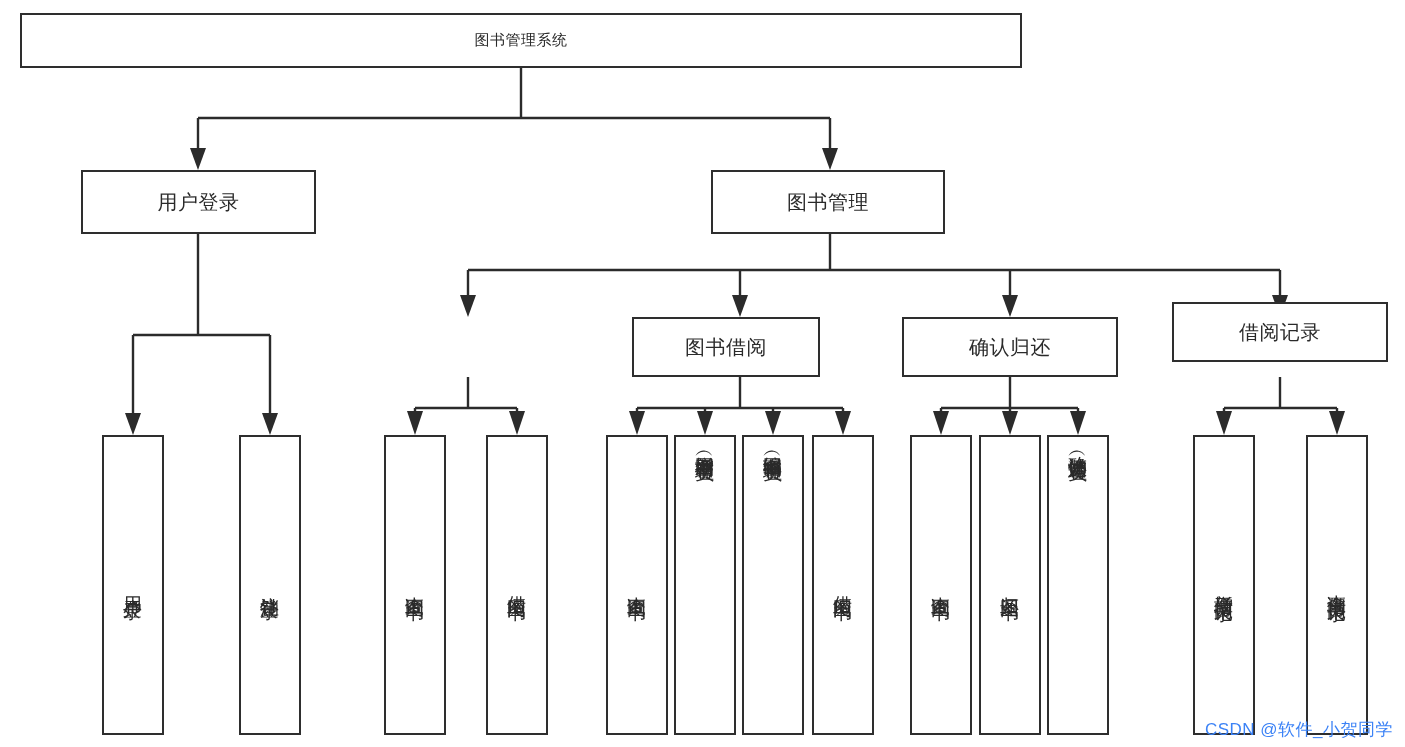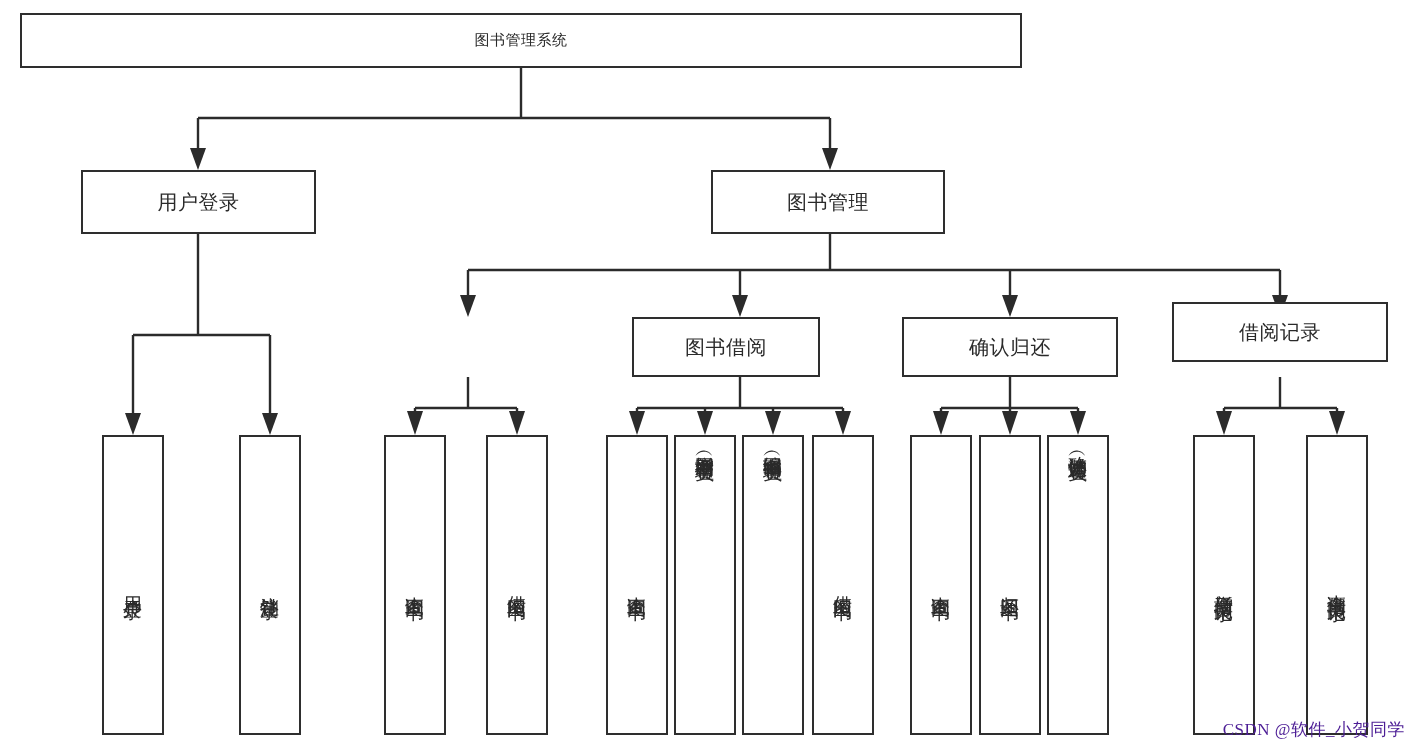--- a/index.html
+++ b/index.html
@@ -72,27 +72,26 @@
   }
   
   .node.leaf.tall {
     align-items: flex-start;
   }
   .node.leaf.tall .vtext {
     letter-spacing: 1px;
   }
   .watermark {
     position: absolute;
-    right: 0;
+    right: 12px;
     bottom: 6px;
     font-size: 17px;
-    color: #4c1d95;
+    color: #3b82f6;
     white-space: nowrap;
     letter-spacing: 0.5px;
-    font-family: Liberation Serif, serif;
   }
 </style>
 </head>
 <body>
 
 <div id="canvas">
 
   <svg id="edges" viewBox="0 0 1405 747" width="1405" height="747">
 
     <line x1="521" y1="68" x2="521" y2="118"></line>

